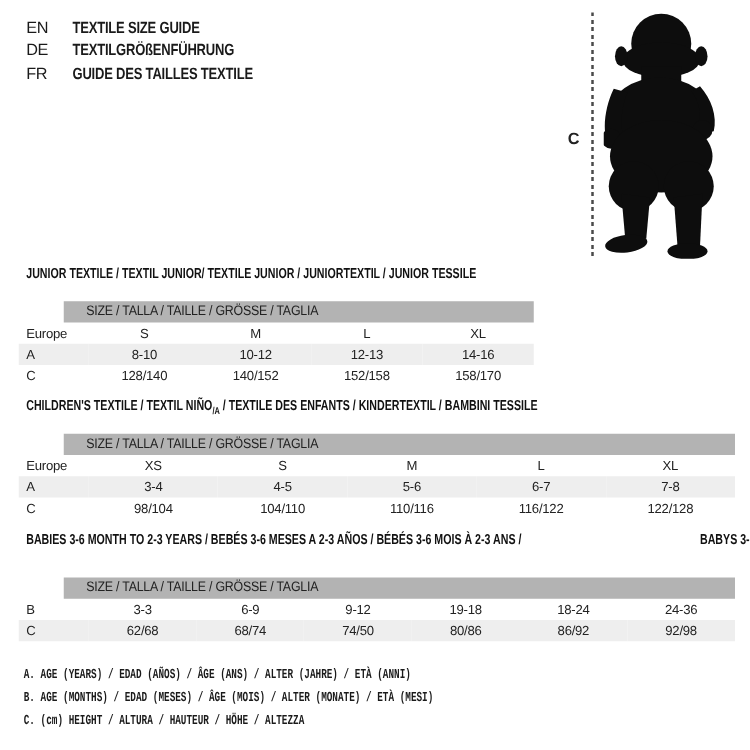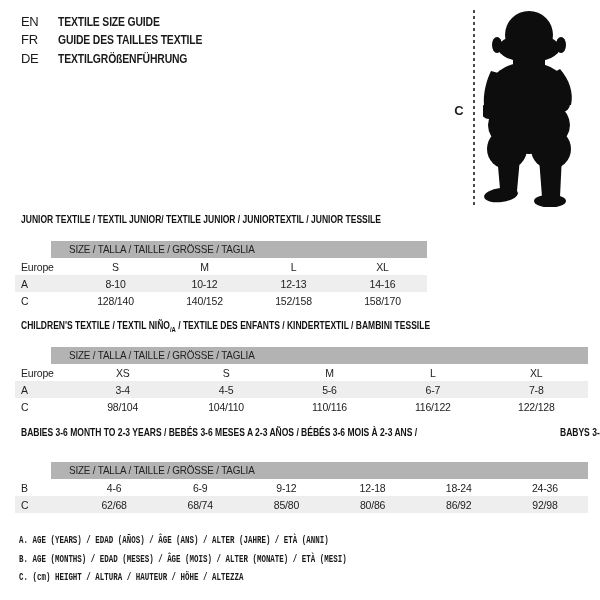--- a/index.html
+++ b/index.html
@@ -53,26 +53,26 @@
 <body>
 
 <div class="stage">
 
   <div class="lang-list">
     <div class="lang-row">
       <span class="lang-code">EN</span>
       <span class="lang-label">TEXTILE SIZE GUIDE</span>
     </div>
     <div class="lang-row">
+      <span class="lang-code">DE</span>
+      <span class="lang-label">TEXTILGRÖßENFÜHRUNG</span>
+    </div>
+    <div class="lang-row">
       <span class="lang-code">FR</span>
       <span class="lang-label">GUIDE DES TAILLES TEXTILE</span>
-    </div>
-    <div class="lang-row">
-      <span class="lang-code">DE</span>
-      <span class="lang-label">TEXTILGRÖßENFÜHRUNG</span>
     </div>
   </div>
 
   <div class="measure-line"></div>
   <span class="measure-label">C</span>
   <svg class="baby-svg" viewBox="0 0 92 202" aria-hidden="true">
     <g fill="#0d0d0d">
       <circle cx="46" cy="30" r="24"></circle>
       <ellipse cx="46" cy="43" rx="31" ry="14"></ellipse>
       <ellipse cx="14" cy="40" rx="5" ry="8"></ellipse>
@@ -193,32 +193,32 @@
           <col>
           <col>
           <col>
           <col>
           <col>
           <col>
         </colgroup>
       <tbody>
           <tr>
         <td class="lbl">B</td>
-        <td>4-6</td>
+        <td>3-3</td>
         <td>6-9</td>
         <td>9-12</td>
-        <td>12-18</td>
+        <td>19-18</td>
         <td>18-24</td>
         <td>24-36</td>
       </tr>
       <tr class="shade">
         <td class="lbl">C</td>
         <td>62/68</td>
         <td>68/74</td>
-        <td>85/80</td>
+        <td>74/50</td>
         <td>80/86</td>
         <td>86/92</td>
         <td>92/98</td>
       </tr>
     </tbody>
       </table>
   </div>
 
   <div class="legend">
     <div class="legend-line"><span>A. AGE (YEARS) / EDAD (AÑOS) / ÂGE (ANS) / ALTER (JAHRE) / ETÀ (ANNI)</span></div>

